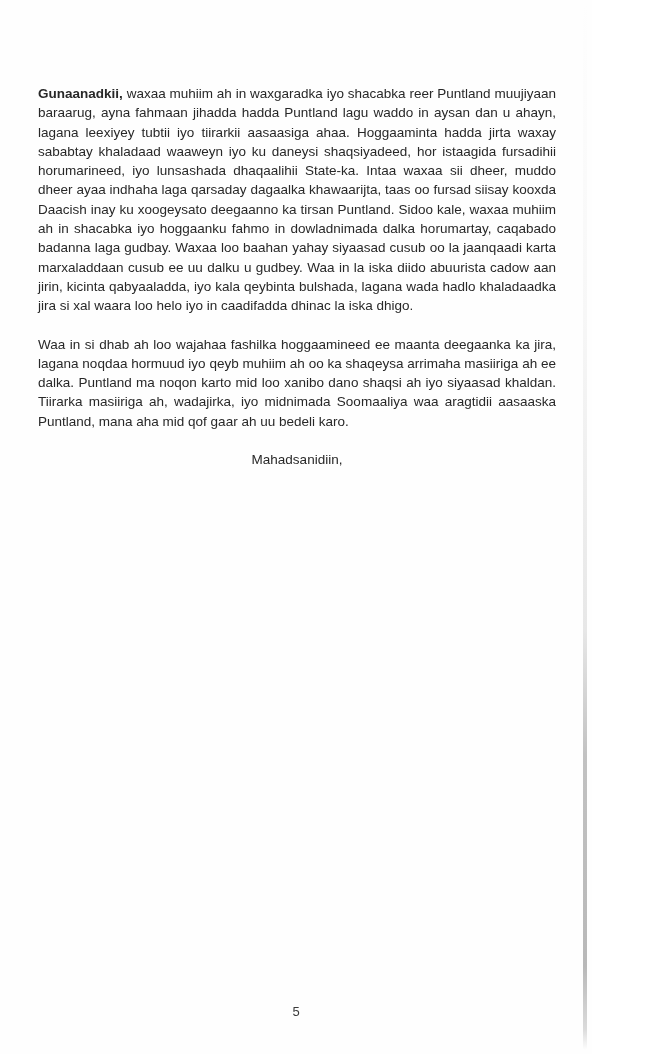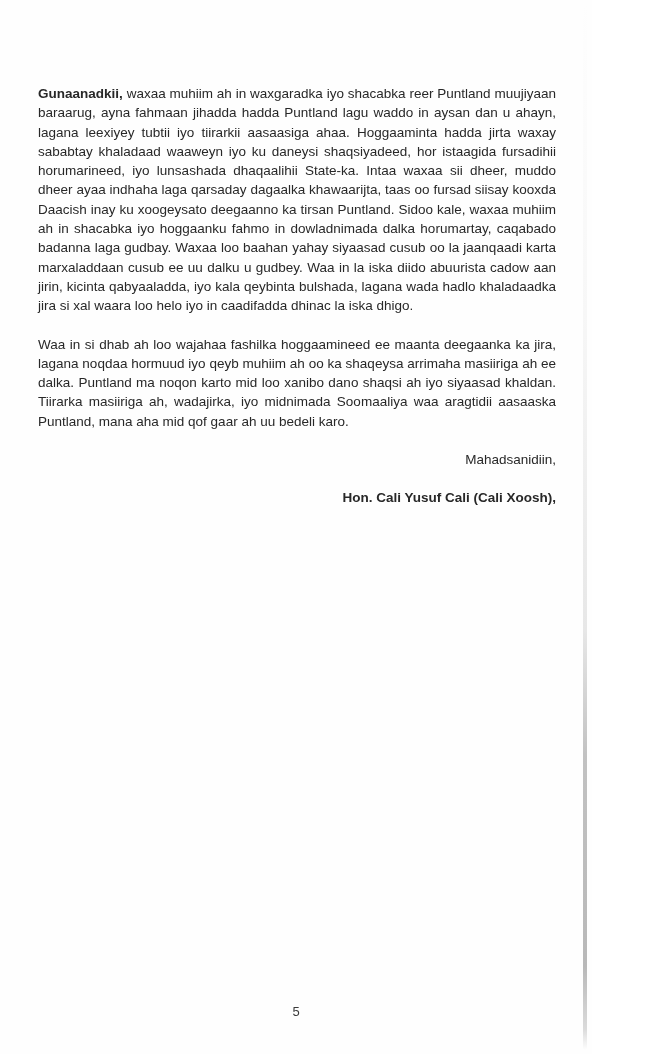--- a/index.html
+++ b/index.html
@@ -24,21 +24,21 @@
     font-size: 13.5px;
     line-height: 19.3px;
     text-align: justify;
     text-justify: inter-word;
   }
   .content p {
     margin: 0 0 19px 0;
   }
   .content p.closing,
   .content p.signature {
-    text-align: right;
+    text-align: center;
   }
   .signature {
     font-weight: bold;
   }
   .lead-bold {
     font-weight: bold;
   }
   .page-number {
     position: absolute;
     top: 1004px;
@@ -76,21 +76,20 @@
 
     <p>
       <span class="lead-bold">Gunaanadkii,</span><span> waxaa muhiim ah in waxgaradka iyo shacabka reer Puntland muujiyaan baraarug, ayna fahmaan jihadda hadda Puntland lagu waddo in aysan dan u ahayn, lagana leexiyey tubtii iyo tiirarkii aasaasiga ahaa. Hoggaaminta hadda jirta waxay sababtay khaladaad waaweyn iyo ku daneysi shaqsiyadeed, hor istaagida fursadihii horumarineed, iyo lunsashada dhaqaalihii State-ka. Intaa waxaa sii dheer, muddo dheer ayaa indhaha laga qarsaday dagaalka khawaarijta, taas oo fursad siisay kooxda Daacish inay ku xoogeysato deegaanno ka tirsan Puntland. Sidoo kale, waxaa muhiim ah in shacabka iyo hoggaanku fahmo in dowladnimada dalka horumartay, caqabado badanna laga gudbay. Waxaa loo baahan yahay siyaasad cusub oo la jaanqaadi karta marxaladdaan cusub ee uu dalku u gudbey. Waa in la iska diido abuurista cadow aan jirin, kicinta qabyaaladda, iyo kala qeybinta bulshada, lagana wada hadlo khaladaadka jira si xal waara loo helo iyo in caadifadda dhinac la iska dhigo.</span>
     </p>
 
     <p>Waa in si dhab ah loo wajahaa fashilka hoggaamineed ee maanta deegaanka ka jira, lagana noqdaa hormuud iyo qeyb muhiim ah oo ka shaqeysa arrimaha masiiriga ah ee dalka. Puntland ma noqon karto mid loo xanibo dano shaqsi ah iyo siyaasad khaldan. Tiirarka masiiriga ah, wadajirka, iyo midnimada Soomaaliya waa aragtidii aasaaska Puntland, mana aha mid qof gaar ah uu bedeli karo.</p>
 
 
     <p class="closing">Mahadsanidiin,</p>
 
-    <p class="signature">Hon. Cali Yusuf Cali (Cali Xoosh),</p>
 
   </div>
 
   <div class="page-number">5</div>
 
   <div class="scan-edge"></div>
 
 </div>
 
 </body></html>

